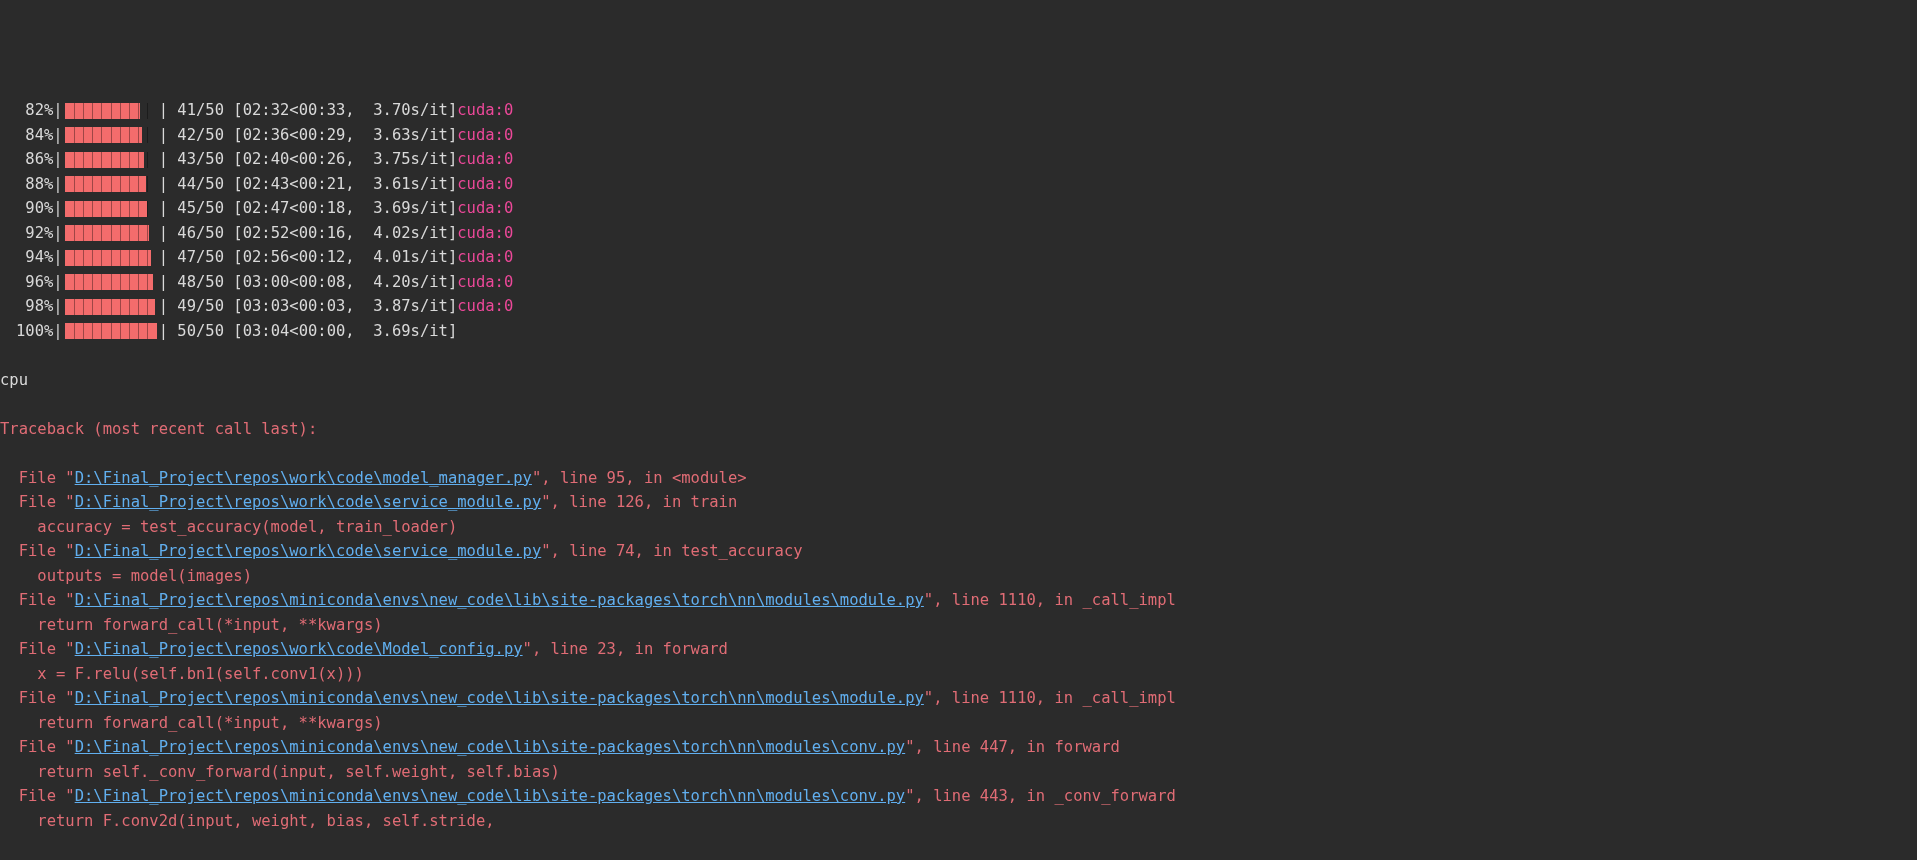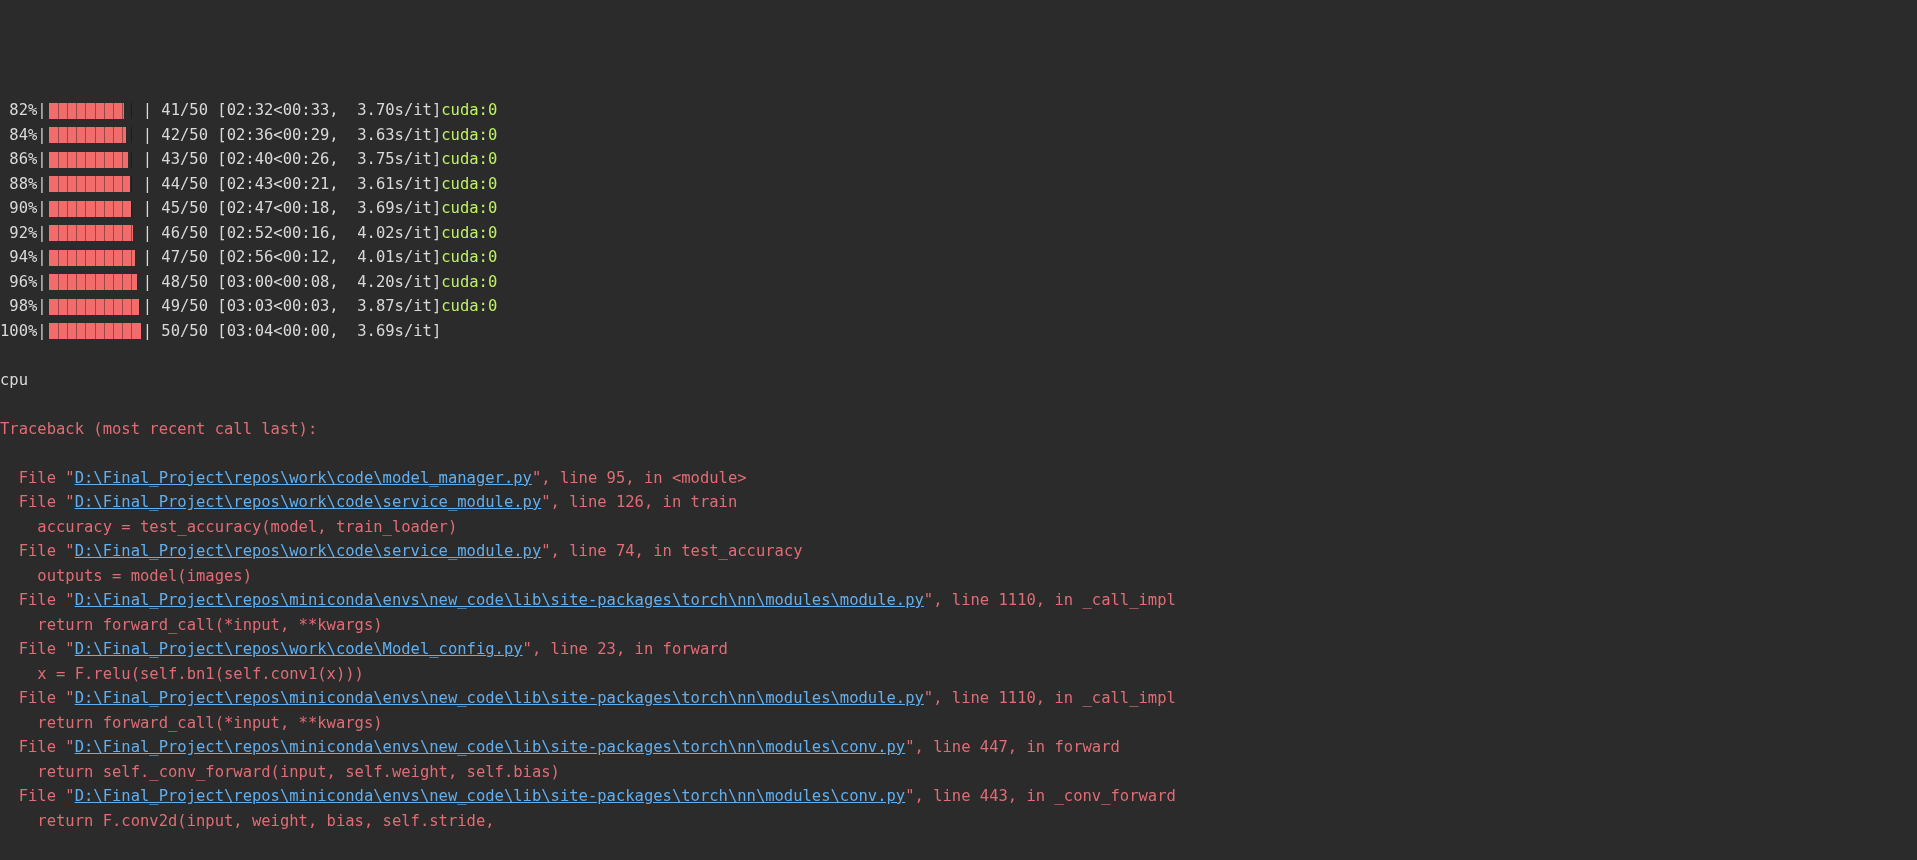--- a/index.html
+++ b/index.html
@@ -7,27 +7,27 @@
     padding: 0;
     background: #2b2b2b;
     font-family: "Menlo", "Consolas", "DejaVu Sans Mono", monospace;
     font-size: 15.5px;
     line-height: 24.5px;
     color: #cccccc;
     white-space: pre;
     overflow-x: auto;
   }
   .row { display: block; }
-  .pct { color: #d9d9d9; display: inline-block; width: 4ch; text-align: right; }
+  .pct { color: #d9d9d9; display: inline-block; width: 4ch; text-align: right; padding-left: 16px; }
   .barwrap { display: inline-block; width: 92px; vertical-align: middle; margin: 0 2px; position: relative; height: 16px; }
   .barfill { position: absolute; left:0; top:0; bottom:0; background: #f36c6c; }
   .ticks { position:absolute; left:0; top:0; bottom:0; right:0; pointer-events:none; }
   .tick { position:absolute; top:0; bottom:0; width:1px; background: rgba(0,0,0,0.35); }
   .aftbar { color:#d9d9d9; }
-  .dev { color:#bef264; }
+  .dev { color:#ec4899; }
   .cpu { color:#d9d9d9; }
   .tb { color:#e06c75; }
   .file { color:#e06c75; }
   .path { color:#61afef; text-decoration: underline; }
   .code { color:#e06c75; }
   .err { color:#e06c75; }
   #progress-rows .row { padding-left: 0; }
 </style>
 </head>
 <body>

